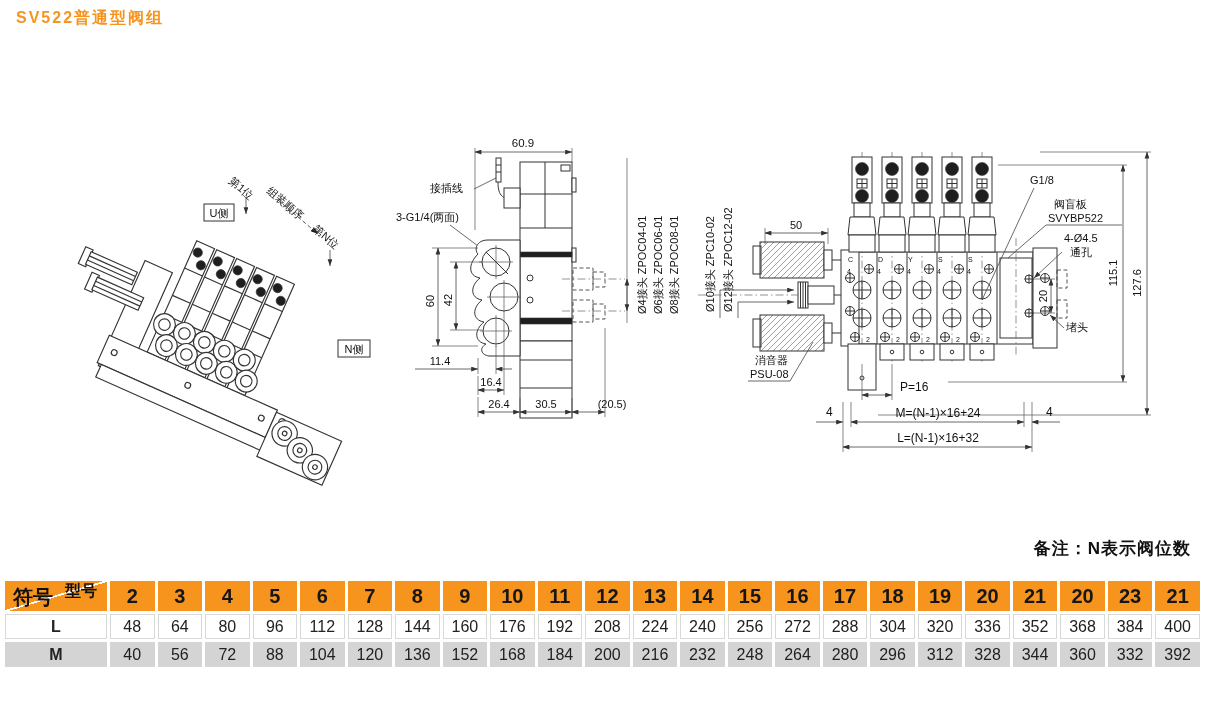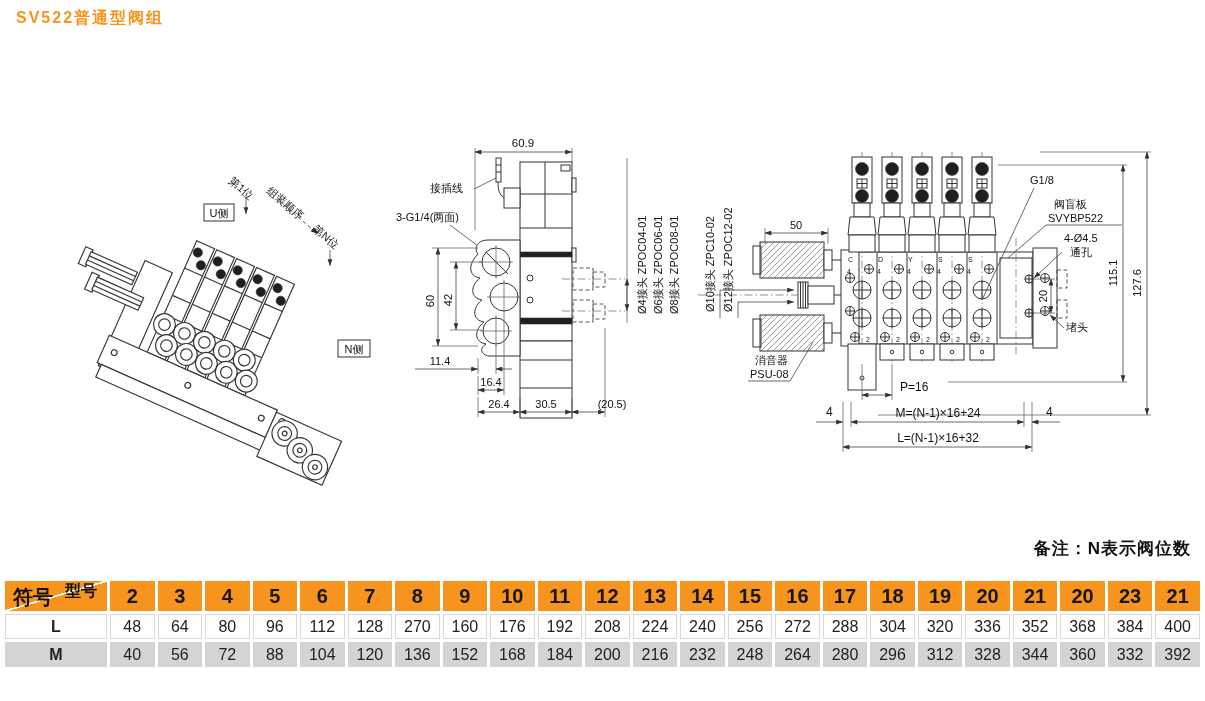--- a/index.html
+++ b/index.html
@@ -589,21 +589,21 @@
       </thead>
       <tbody>
         <tr>
           <th class="cw rl">L</th>
         <td class="cw">48</td>
             <td class="cw">64</td>
             <td class="cw">80</td>
             <td class="cw">96</td>
             <td class="cw">112</td>
             <td class="cw">128</td>
-            <td class="cw">270</td>
+            <td class="cw">144</td>
             <td class="cw">160</td>
             <td class="cw">176</td>
             <td class="cw">192</td>
             <td class="cw">208</td>
             <td class="cw">224</td>
             <td class="cw">240</td>
             <td class="cw">256</td>
             <td class="cw">272</td>
             <td class="cw">288</td>
             <td class="cw">304</td>

